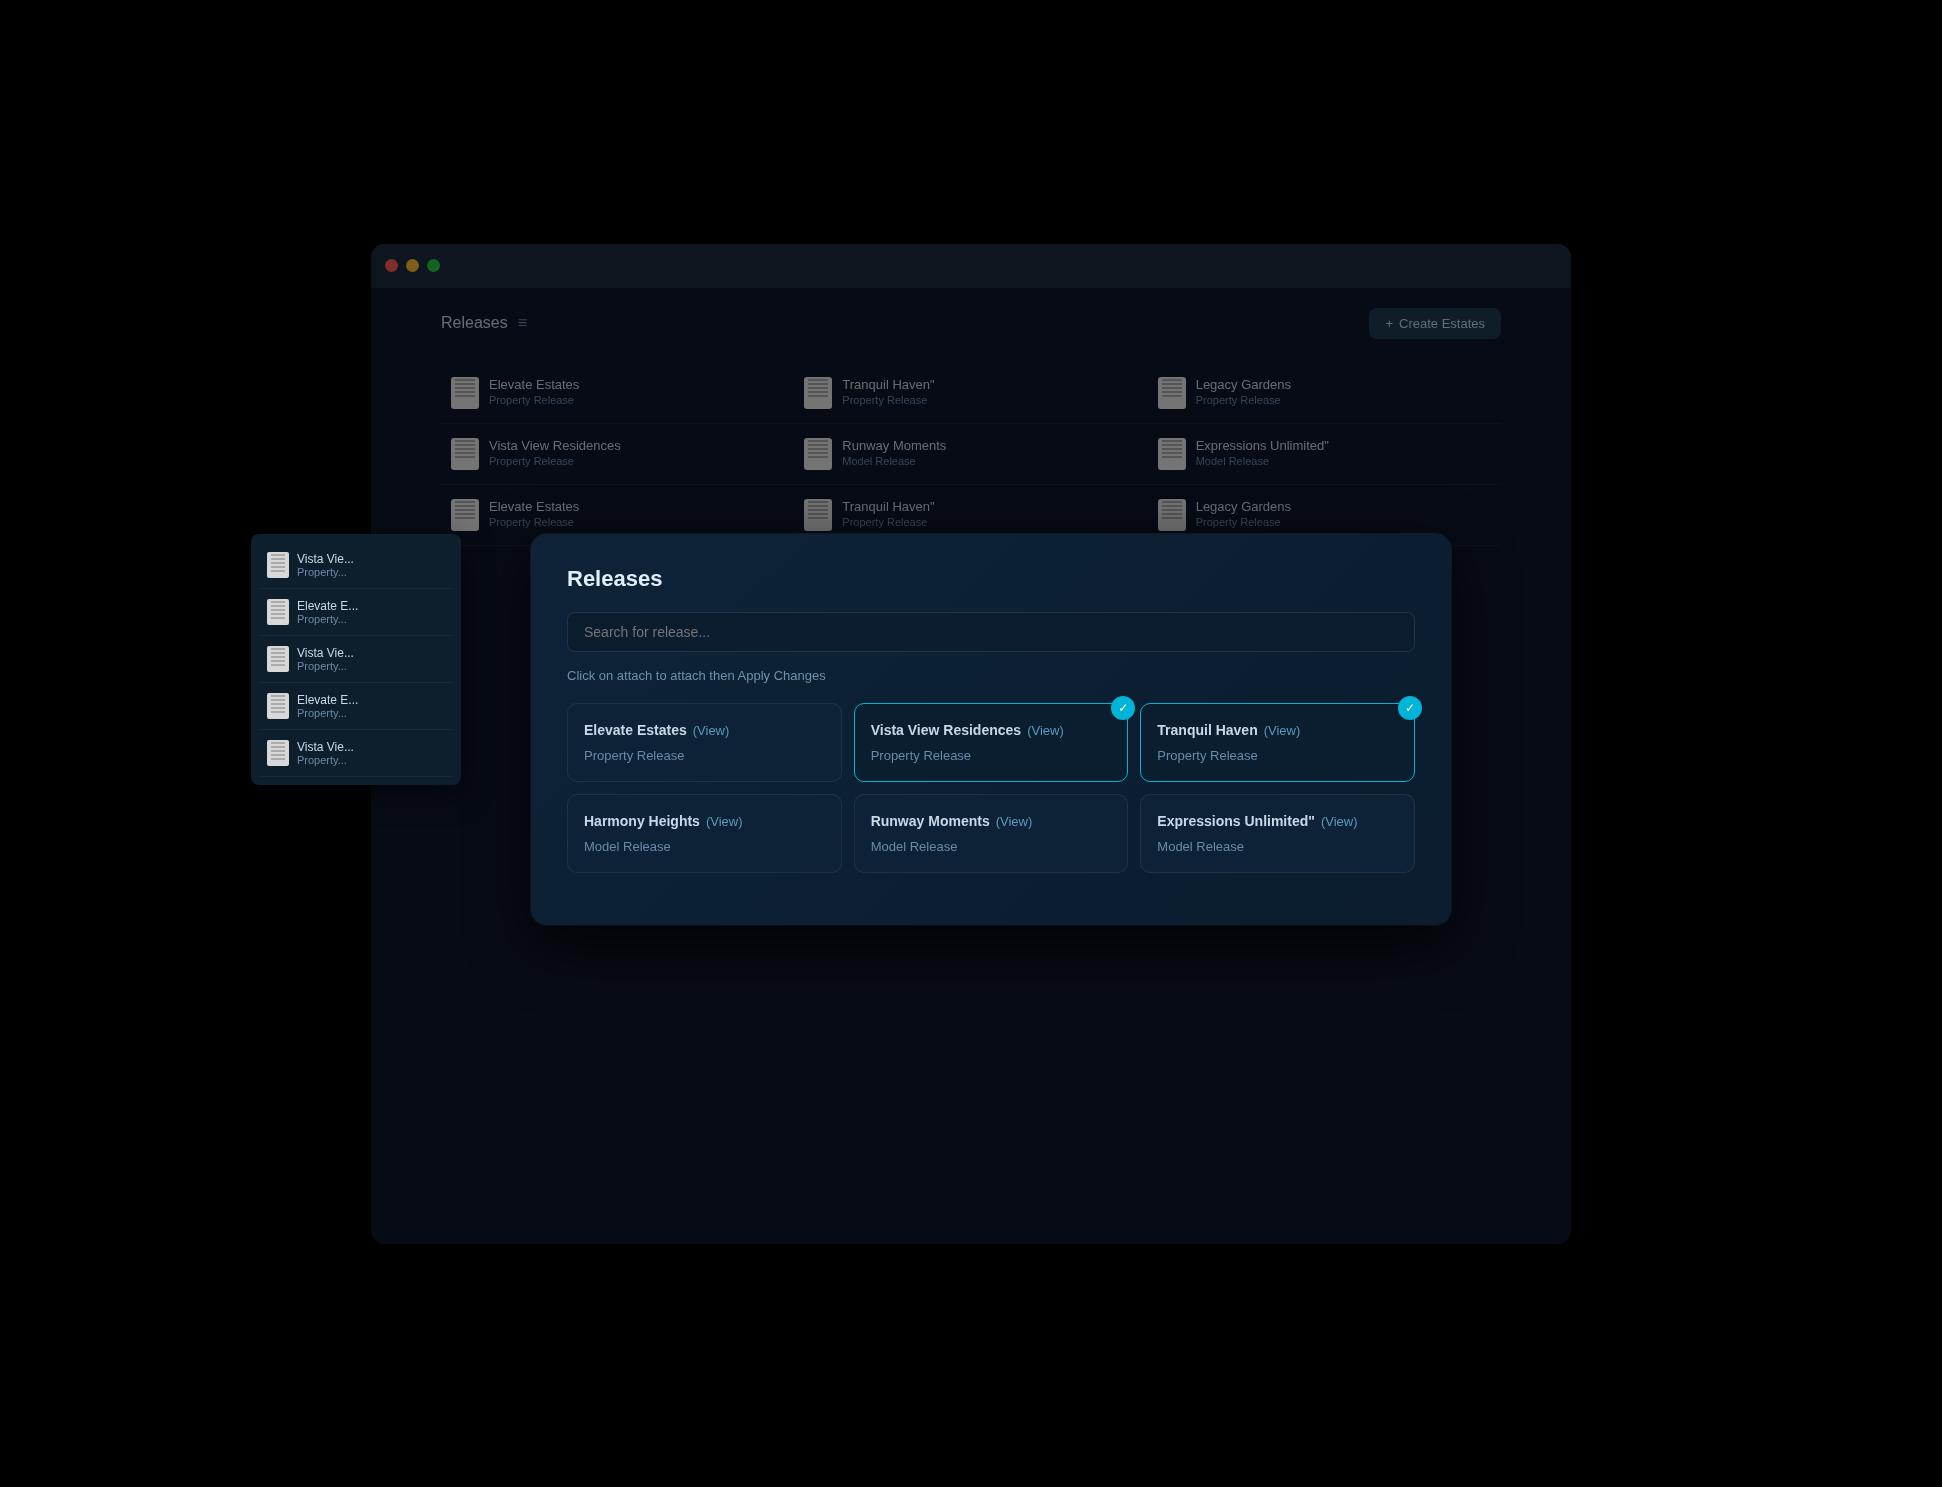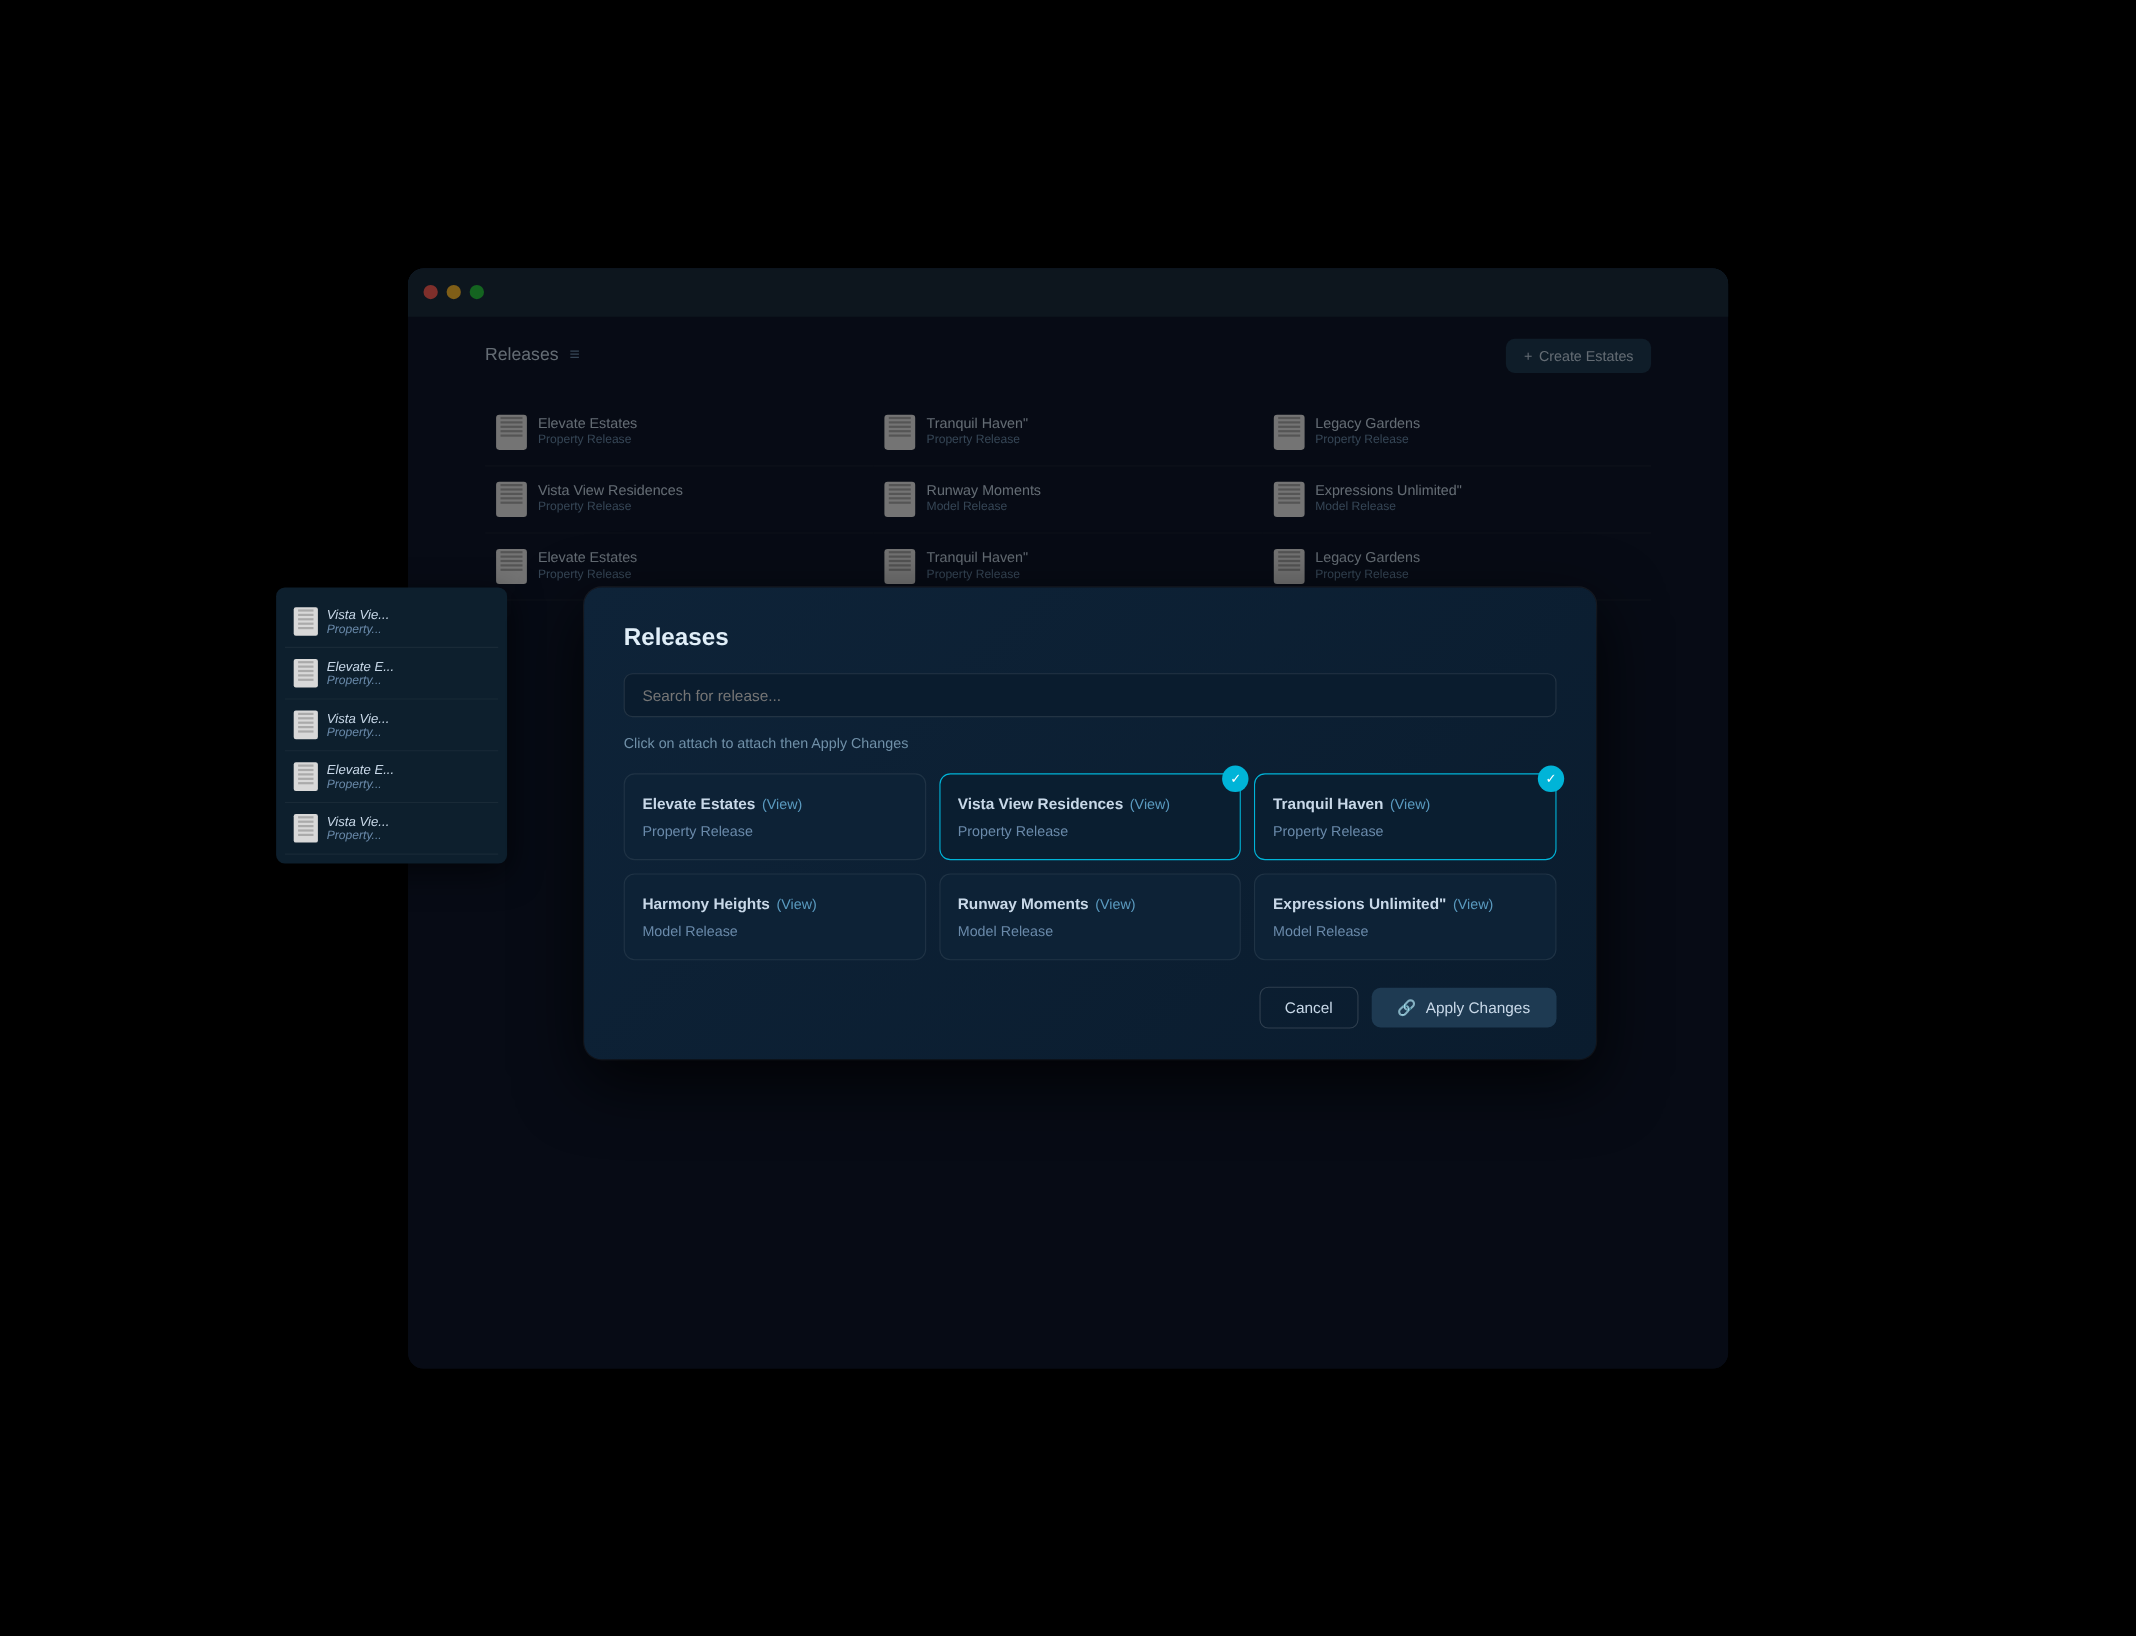--- a/index.html
+++ b/index.html
@@ -151,21 +151,20 @@
       z-index: 15;
       box-shadow: 0 8px 30px rgba(0,0,0,0.6);
     }
 
     .side-list-item {
       display: flex;
       align-items: flex-start;
       gap: 8px;
       padding: 10px 8px;
       border-bottom: 1px solid rgba(255,255,255,0.05);
-      font-style: italic;
     }
 
     .side-list-item .release-name {
       color: #c8d8e8;
       font-size: 12px;
       font-weight: 500;
     }
 
     .side-list-item .release-type {
       color: #6a8aaa;
@@ -483,22 +482,15 @@
         <div class="picker-card">
 
       <div style="display:flex;align-items:baseline;gap:6px;">
         <span class="picker-card-name">Expressions Unlimited"</span>
         <span class="picker-card-view">(View)</span>
       </div>
       <div class="picker-card-type">Model Release</div>
     </div>
       </div>
 
-    <div class="modal-footer">
-      <button class="cancel-btn">Cancel</button>
-      <button class="apply-btn">
-        <span class="link-icon">🔗</span>
-        <span>Apply Changes</span>
-      </button>
-    </div>
   </div>
 
 </div>
 
 </body></html>

